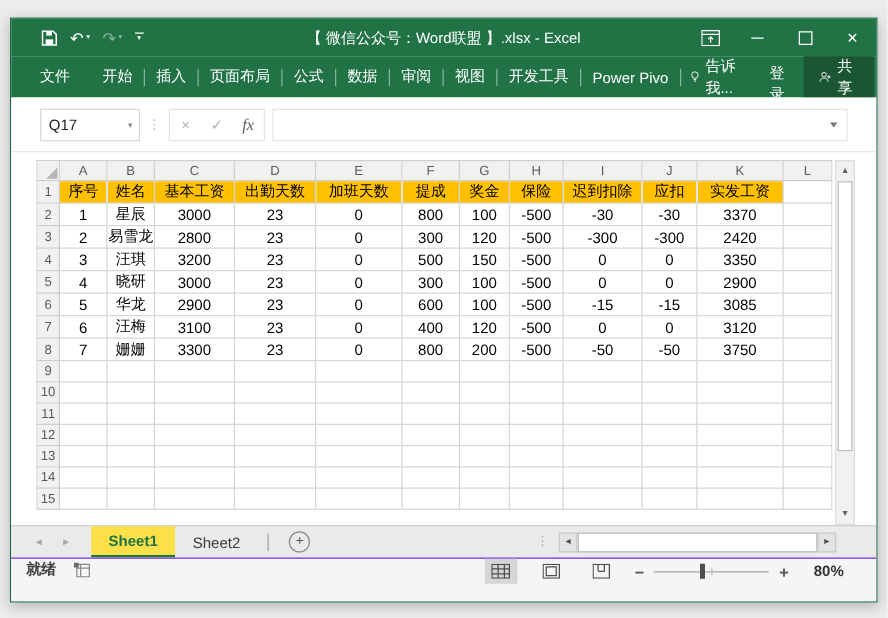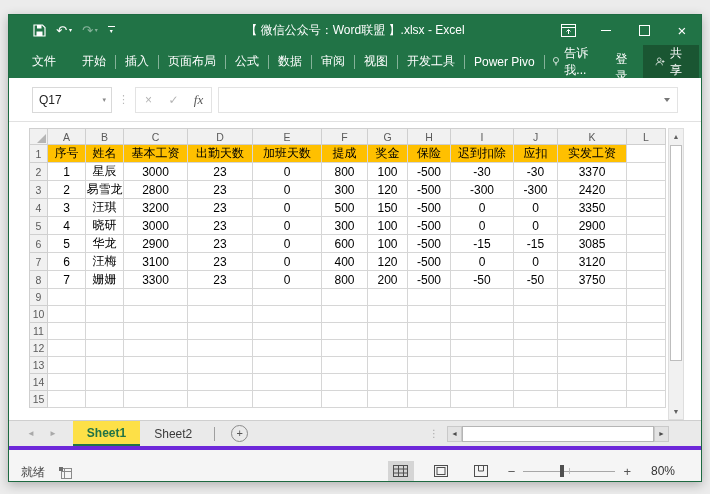--- a/index.html
+++ b/index.html
@@ -27,21 +27,21 @@
   .close-glyph{font-size:15px;line-height:1;}
 
   
   .ribbon{height:33px;background:var(--green);display:flex;align-items:center;color:#fff;font-size:12px;flex:0 0 auto;}
   .rtabs{display:flex;align-items:center;height:100%;padding-left:14px;}
   .rtab{padding:0 9px;height:100%;display:flex;align-items:center;white-space:nowrap;}
   .rtab-file{margin-right:8px;}
   .rsep{width:1px;height:14px;background:rgba(255,255,255,.45);}
   .ribbon-right{margin-left:auto;display:flex;align-items:center;height:100%;}
   .tellme{display:flex;align-items:center;gap:4px;padding:0 8px;height:100%;}
-  .signin{padding:0 10px;height:100%;display:flex;align-items:center;margin-top:12px;}
+  .signin{padding:0 10px;height:100%;display:flex;align-items:flex-end;margin-top:12px;}
   .share{display:flex;align-items:center;gap:5px;background:var(--share-green);height:100%;padding:0 12px;margin-right:2px;}
 
   
   .fbar{height:43px;background:#fff;border-bottom:1px solid #e1e1e1;display:flex;align-items:center;padding:0 23px;flex:0 0 auto;}
   .namebox{width:78px;height:24px;border:1px solid #d9d9d9;display:flex;align-items:center;font-size:12px;color:#222;}
   .namebox .nbtext{flex:1;padding-left:6px;}
   .namebox .nbchev{font-size:7px;color:#8a8a8a;padding-right:5px;}
   .fdots{color:#b9b9b9;font-size:11px;padding:0 6px;}
   .fbtns{height:24px;border:1px solid #e3e3e3;display:flex;align-items:center;}
   .fbtn{width:25px;text-align:center;font-size:12px;color:#b3b3b3;}
@@ -71,21 +71,21 @@
   .stab{height:100%;display:flex;align-items:center;padding:0 14px;color:#3a3a3a;}
   .stab.active{background:#fde047;color:var(--green);font-weight:bold;border-bottom:2px solid var(--green);box-sizing:border-box;}
   .sdiv{width:1px;height:14px;background:#9f9f9f;margin:0 8px;}
   .addsheet{width:15px;height:15px;border:1px solid #8b8b8b;border-radius:50%;display:flex;align-items:center;justify-content:center;color:#555;font-size:11px;line-height:1;margin-left:8px;}
   .hgrip{color:#a9a9a9;font-size:10px;margin-left:auto;padding:0 8px;}
   .hscroll{width:222px;height:16px;display:flex;align-items:center;margin-right:32px;}
   .hscroll .arr{width:15px;height:16px;background:#e3e3e3;border:1px solid #c9c9c9;box-sizing:border-box;display:flex;align-items:center;justify-content:center;font-size:7px;color:#4c4c4c;}
   .hscroll .thumb{flex:1;height:16px;background:#fff;border:1px solid #b5b5b5;box-sizing:border-box;}
 
   
-  .statusbar{flex:1;background:#f5f5f5;border-top:4px solid #6d28d9;display:flex;align-items:flex-end;font-size:12px;color:#444;}
+  .statusbar{flex:1;background:#f5f5f5;border-top:1px solid #6d28d9;display:flex;align-items:flex-start;font-size:12px;color:#444;font-weight:bold;}
   .sb-left{display:flex;align-items:center;gap:14px;padding-left:12px;}
   .sb-right{margin-left:auto;display:flex;align-items:center;gap:14px;padding-right:26px;}
   .viewbtn{width:26px;height:20px;display:flex;align-items:center;justify-content:center;}
   .viewbtn.active{background:#d5d5d5;}
   .zoomctl{display:flex;align-items:center;gap:8px;}
   .zoomctl .zglyph{font-size:13px;color:#555;}
   .ztrack{position:relative;width:92px;height:12px;}
   .ztrack .line{position:absolute;left:0;right:0;top:5.5px;height:1px;background:#a7a7a7;}
   .ztrack .tick{position:absolute;left:50%;top:3px;width:1px;height:6px;background:#bdbdbd;}
   .ztrack .zthumb{position:absolute;left:40%;top:0;width:4px;height:12px;background:#4f4f4f;}

